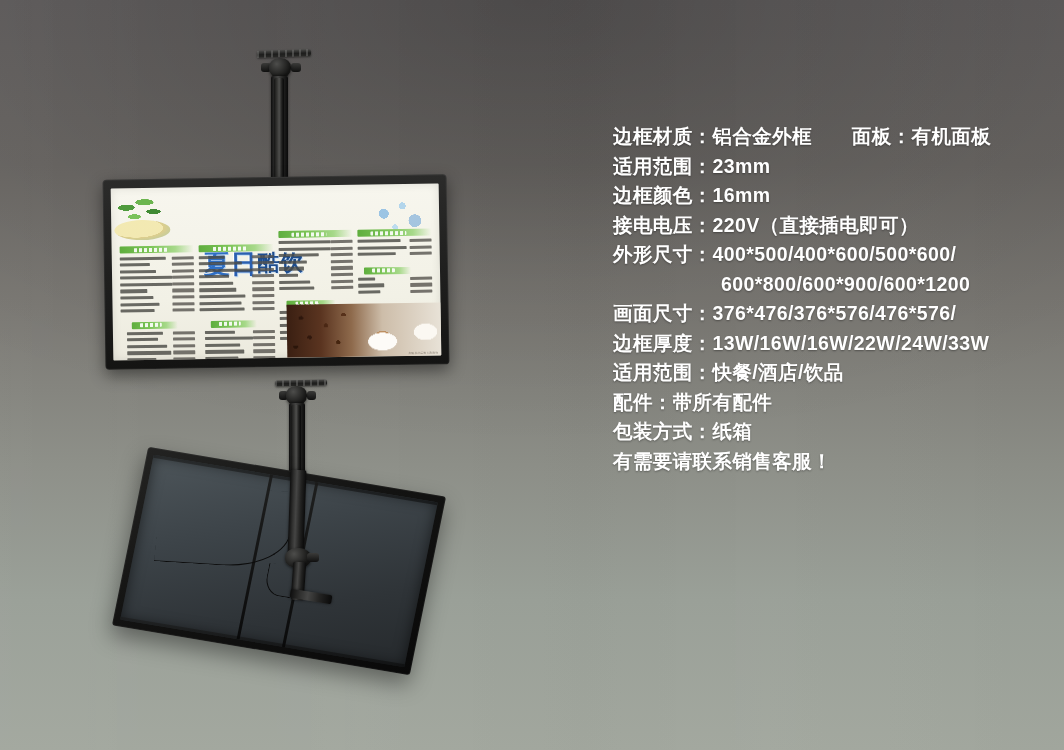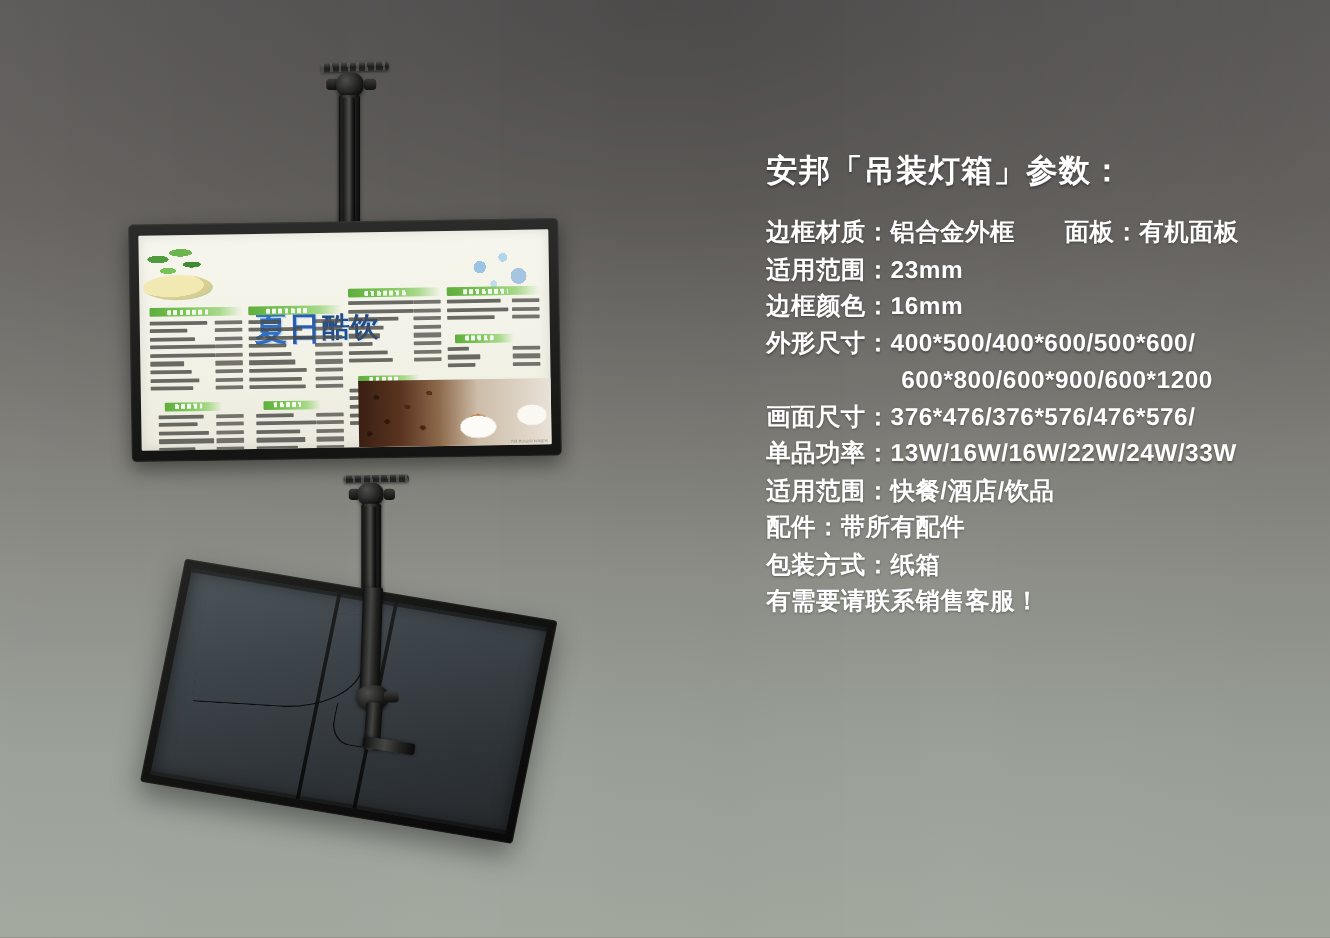--- a/index.html
+++ b/index.html
@@ -486,29 +486,29 @@
     </div>
   </div>
 
   <div class="pole" style="left:289px;top:470px;width:16px;height:86px;transform:rotate(2deg);z-index:5;"></div>
   <div class="ball-joint" style="left:285px;top:548px;width:26px;height:20px;z-index:6;"></div>
   <div class="joint-wing" style="left:307px;top:553px;width:12px;height:9px;z-index:6;"></div>
   <div class="pole" style="left:292px;top:562px;width:13px;height:38px;transform:rotate(4deg);z-index:6;"></div>
   <div class="pole" style="left:290px;top:592px;width:42px;height:9px;transform:rotate(9deg);z-index:6;"></div>
 
   <div id="spec">
-    <div id="spec-title">安邦「吊装灯箱」参数：</div>
     <div id="spec-lines">
         <div class="spec-line">边框材质：铝合金外框　　面板：有机面板</div>
         <div class="spec-line">适用范围：23mm</div>
         <div class="spec-line">边框颜色：16mm</div>
+        <div class="spec-line">接电电压：220V（直接插电即可）</div>
         <div class="spec-line">外形尺寸：400*500/400*600/500*600/</div>
         <div class="spec-line cont">600*800/600*900/600*1200</div>
         <div class="spec-line">画面尺寸：376*476/376*576/476*576/</div>
-        <div class="spec-line">单品功率：13W/16W/16W/22W/24W/33W</div>
+        <div class="spec-line">边框厚度：13W/16W/16W/22W/24W/33W</div>
         <div class="spec-line">适用范围：快餐/酒店/饮品</div>
         <div class="spec-line">配件：带所有配件</div>
         <div class="spec-line">包装方式：纸箱</div>
         <div class="spec-line">有需要请联系销售客服！</div>
       </div>
   </div>
 
 </div>
 
 </body></html>

